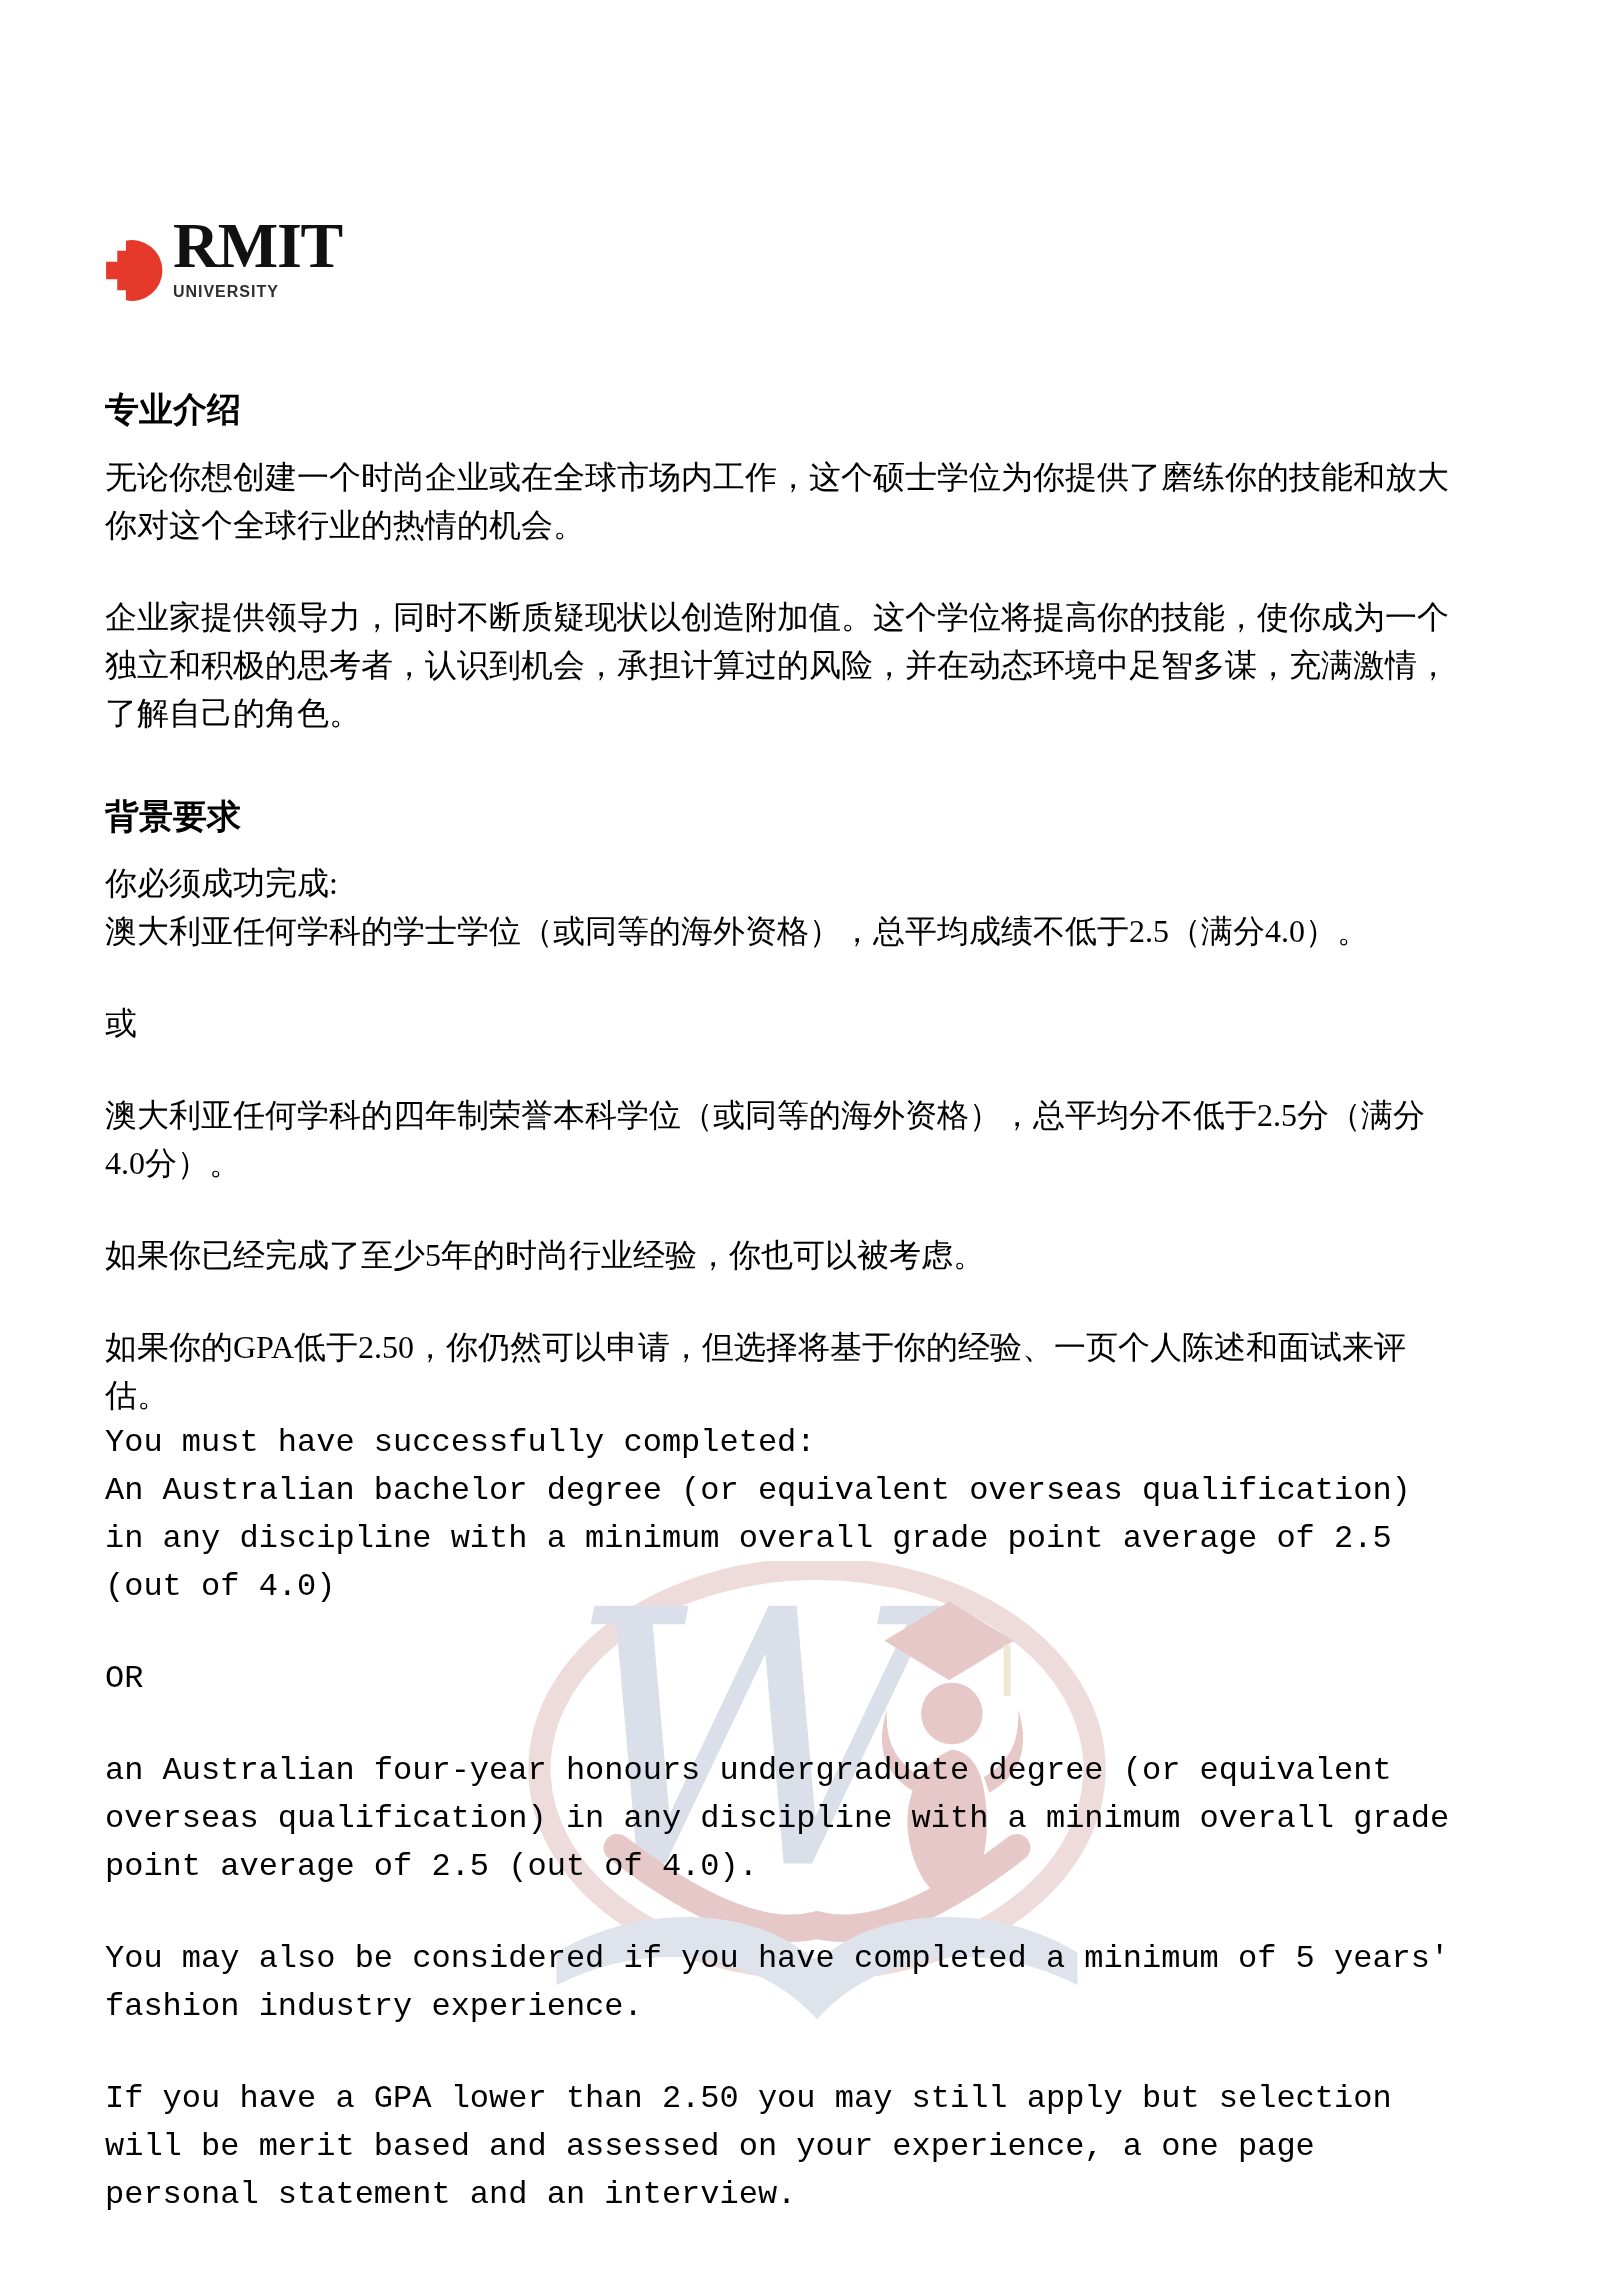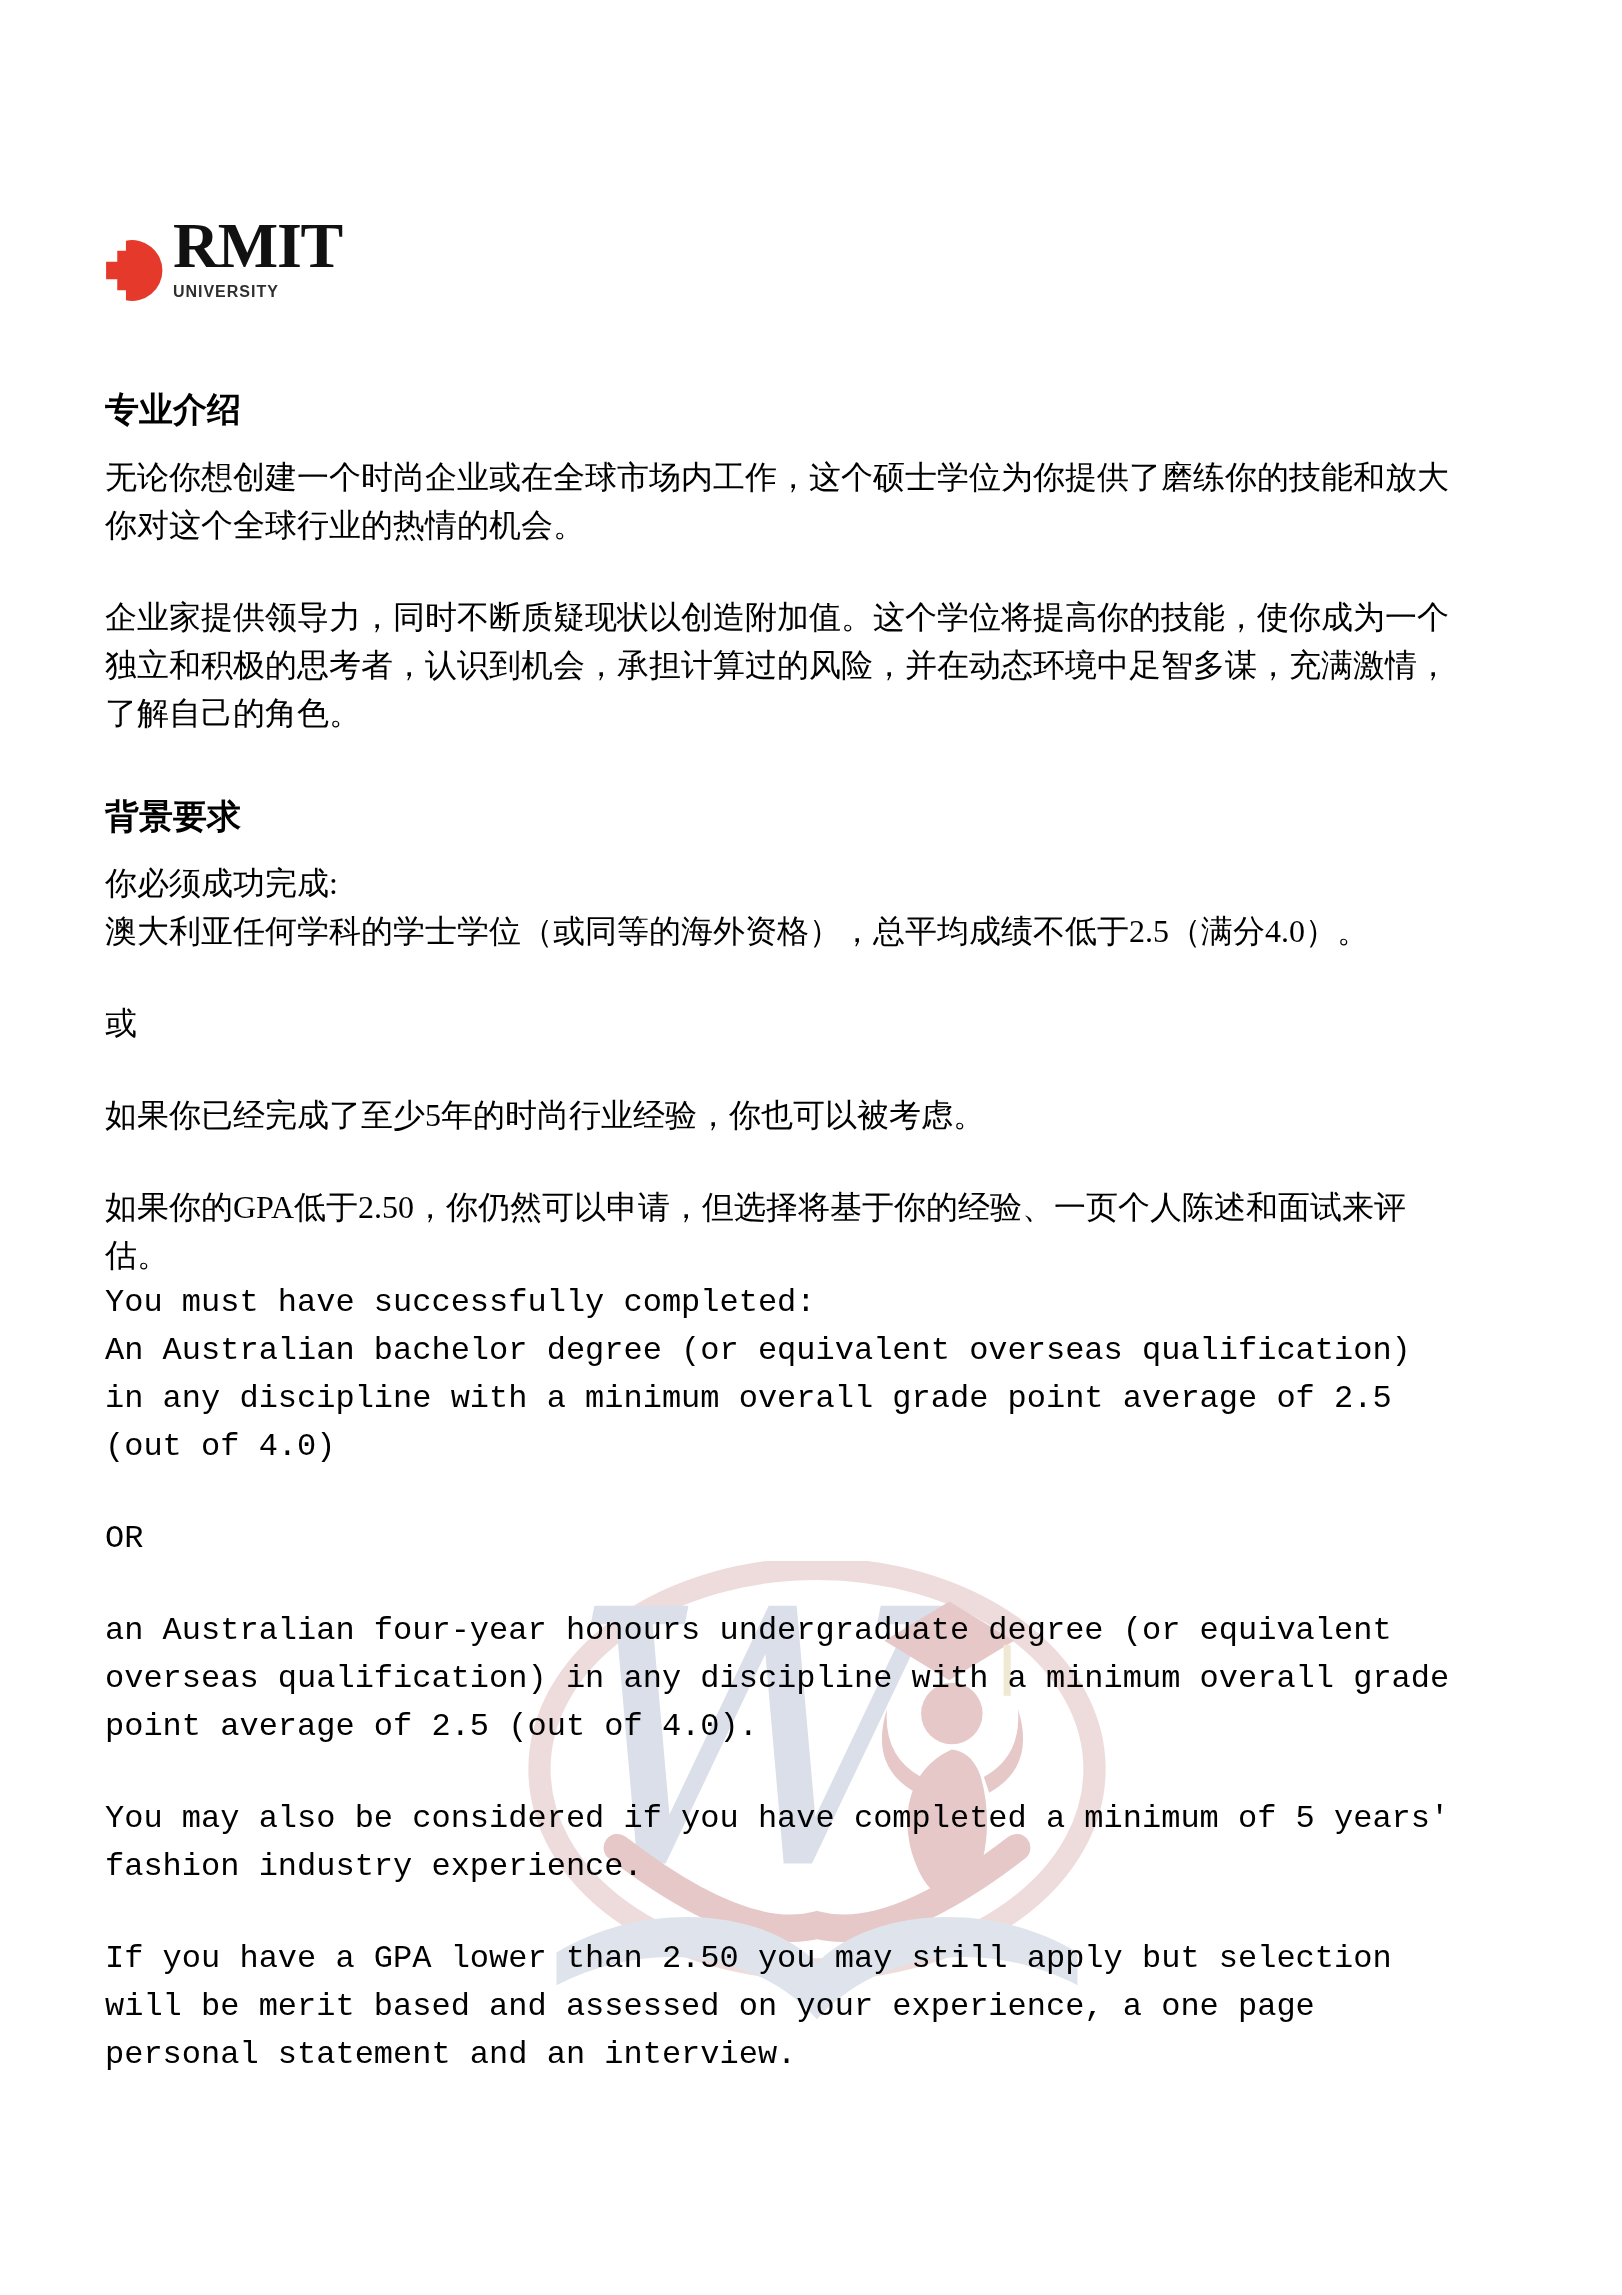--- a/index.html
+++ b/index.html
@@ -99,20 +99,21 @@
 </div>
 
 <div class="content">
     <h2 class="heading zh">专业介绍</h2>
     <p class="zh">无论你想创建一个时尚企业或在全球市场内工作，这个硕士学位为你提供了磨练你的技能和放大你对这个全球行业的热情的机会。</p>
     <p class="zh gap">企业家提供领导力，同时不断质疑现状以创造附加值。这个学位将提高你的技能，使你成为一个独立和积极的思考者，认识到机会，承担计算过的风险，并在动态环境中足智多谋，充满激情，了解自己的角色。</p>
     <h2 class="heading zh">背景要求</h2>
     <p class="zh">你必须成功完成:</p>
     <p class="zh">澳大利亚任何学科的学士学位（或同等的海外资格），总平均成绩不低于2.5（满分4.0）。</p>
     <p class="zh gap">或</p>
+    <p class="zh gap">澳大利亚任何学科的四年制荣誉本科学位（或同等的海外资格），总平均分不低于2.5分（满分4.0分）。</p>
     <p class="zh gap">如果你已经完成了至少5年的时尚行业经验，你也可以被考虑。</p>
     <p class="zh gap">如果你的GPA低于2.50，你仍然可以申请，但选择将基于你的经验、一页个人陈述和面试来评估。</p>
     <p class="en">You must have successfully completed:</p>
     <p class="en">An Australian bachelor degree (or equivalent overseas qualification) in any discipline with a minimum overall grade point average of 2.5 (out of 4.0)</p>
     <p class="en gap">OR</p>
     <p class="en gap">an Australian four-year honours undergraduate degree (or equivalent overseas qualification) in any discipline with a minimum overall grade point average of 2.5 (out of 4.0).</p>
     <p class="en gap">You may also be considered if you have completed a minimum of 5 years' fashion industry experience.</p>
     <p class="en gap">If you have a GPA lower than 2.50 you may still apply but selection will be merit based and assessed on your experience, a one page personal statement and an interview.</p>
   </div>
 

